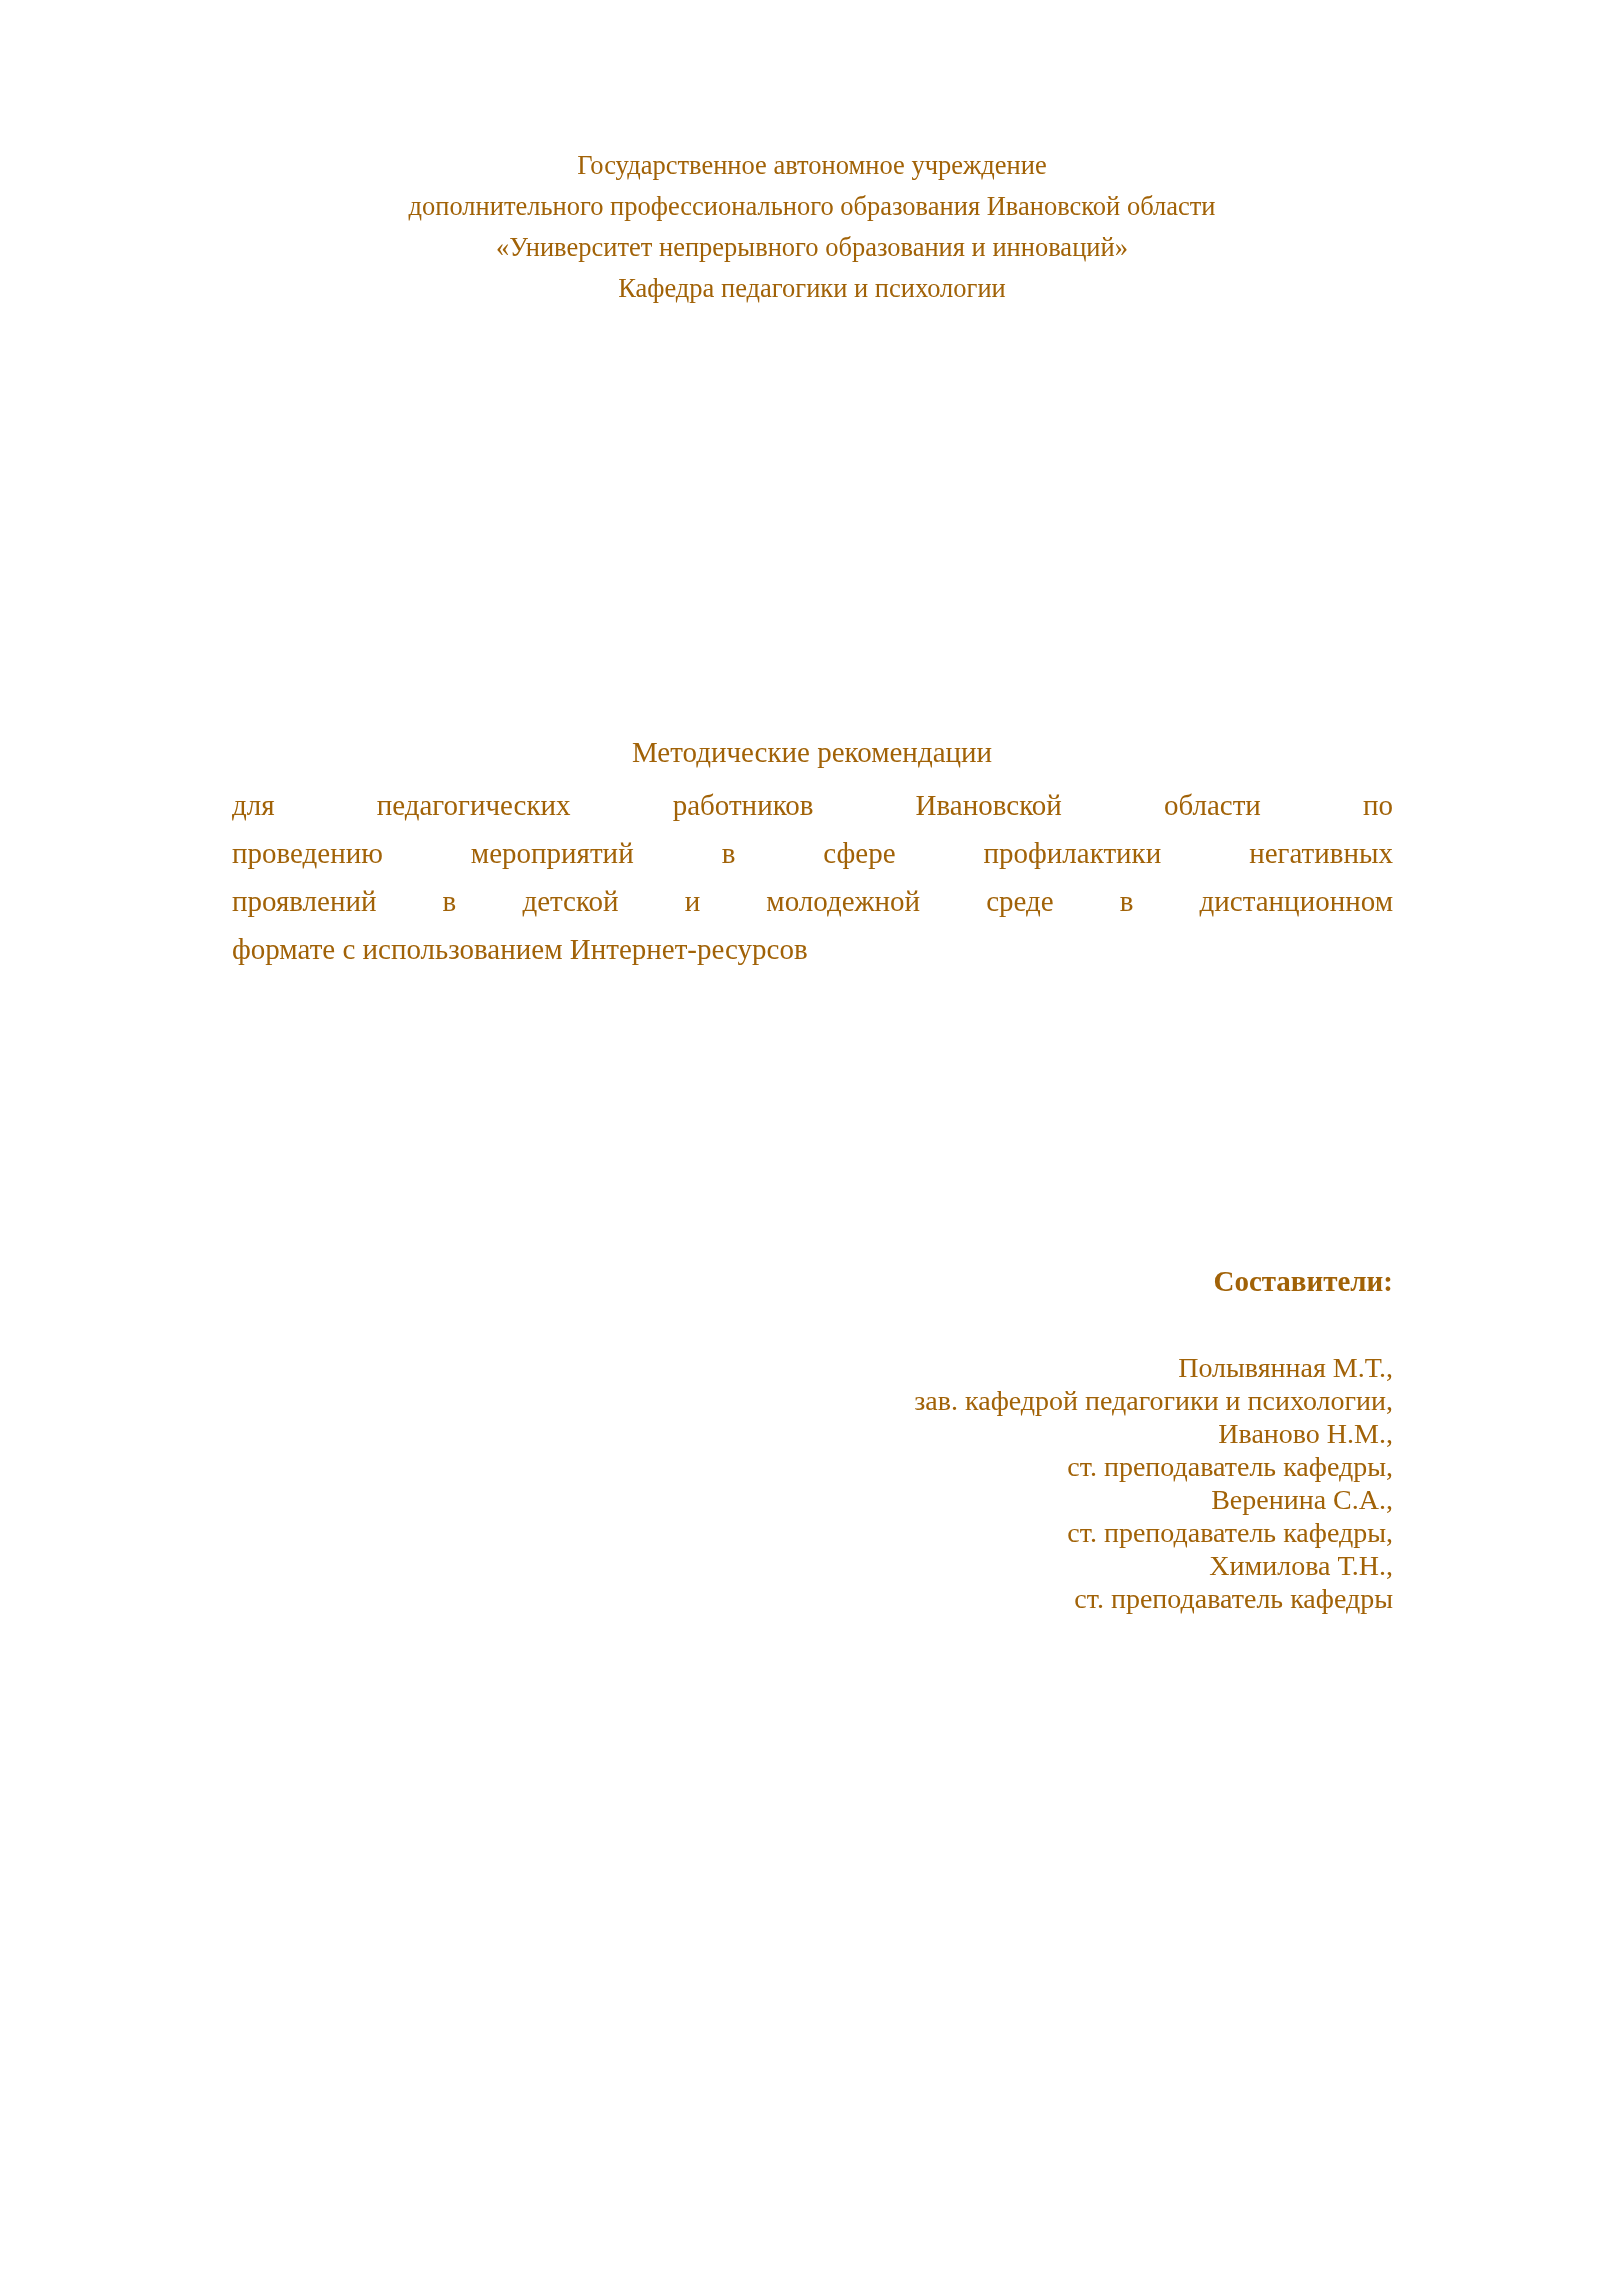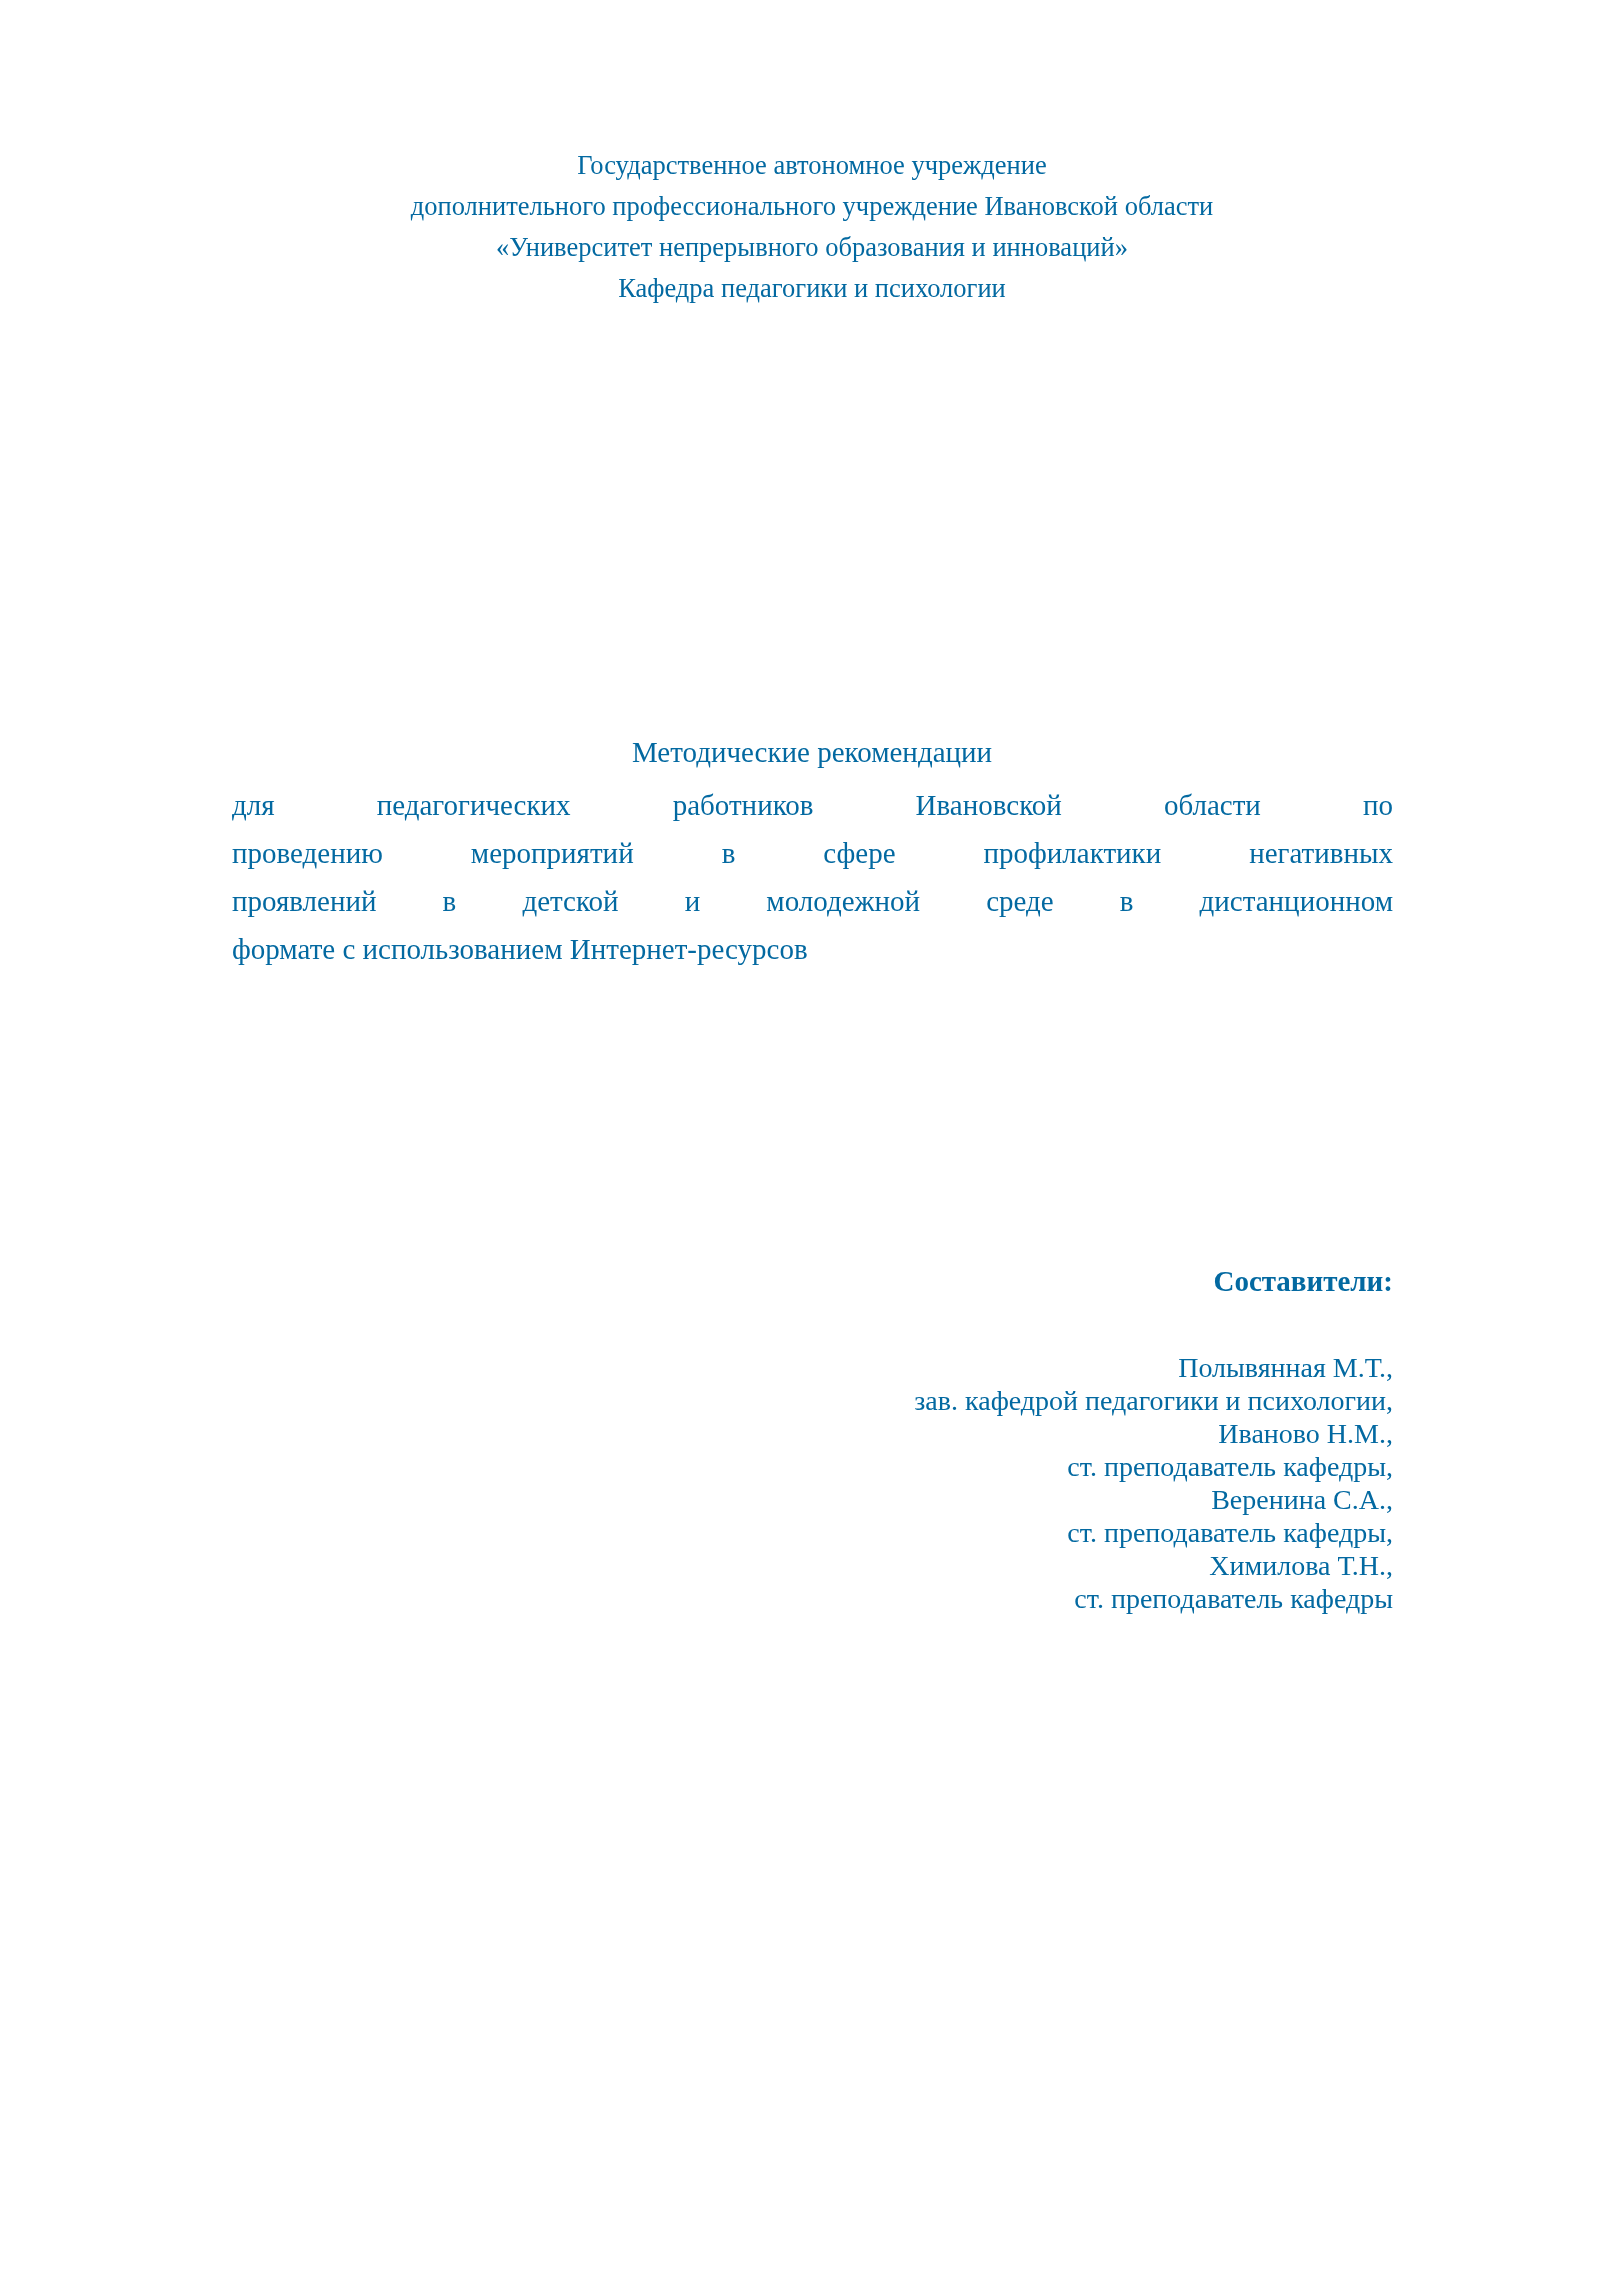--- a/index.html
+++ b/index.html
@@ -8,21 +8,21 @@
     background: #ffffff;
   }
   .page {
     position: relative;
     width: 1621px;
     height: 2293px;
     background: #ffffff;
     margin: 0 auto;
     overflow: hidden;
     font-family: "Liberation Serif", "DejaVu Serif", serif;
-    color: #0369a1;
+    color: #a16207;
     -webkit-font-smoothing: antialiased;
   }
 
   
   .header-block {
     position: absolute;
     left: 232px;
     top: 145px;
     width: 1160px;
     text-align: center;
@@ -101,21 +101,21 @@
     line-height: 39px;
   }
 </style>
 </head>
 <body>
 
 <div class="page">
 
   <div class="header-block">
     <div class="header-line">Государственное автономное учреждение</div>
-    <div class="header-line">дополнительного профессионального учреждение Ивановской области</div>
+    <div class="header-line">дополнительного профессионального образования Ивановской области</div>
     <div class="header-line">«Университет непрерывного образования и инноваций»</div>
     <div class="header-line">Кафедра педагогики и психологии</div>
   </div>
 
   <div class="doc-title">Методические рекомендации</div>
 
   <div class="doc-subtitle">
     <span class="jline">для педагогических работников Ивановской области по</span>
     <span class="jline">проведению мероприятий в сфере профилактики негативных</span>
     <span class="jline">проявлений в детской и молодежной среде в дистанционном</span>

